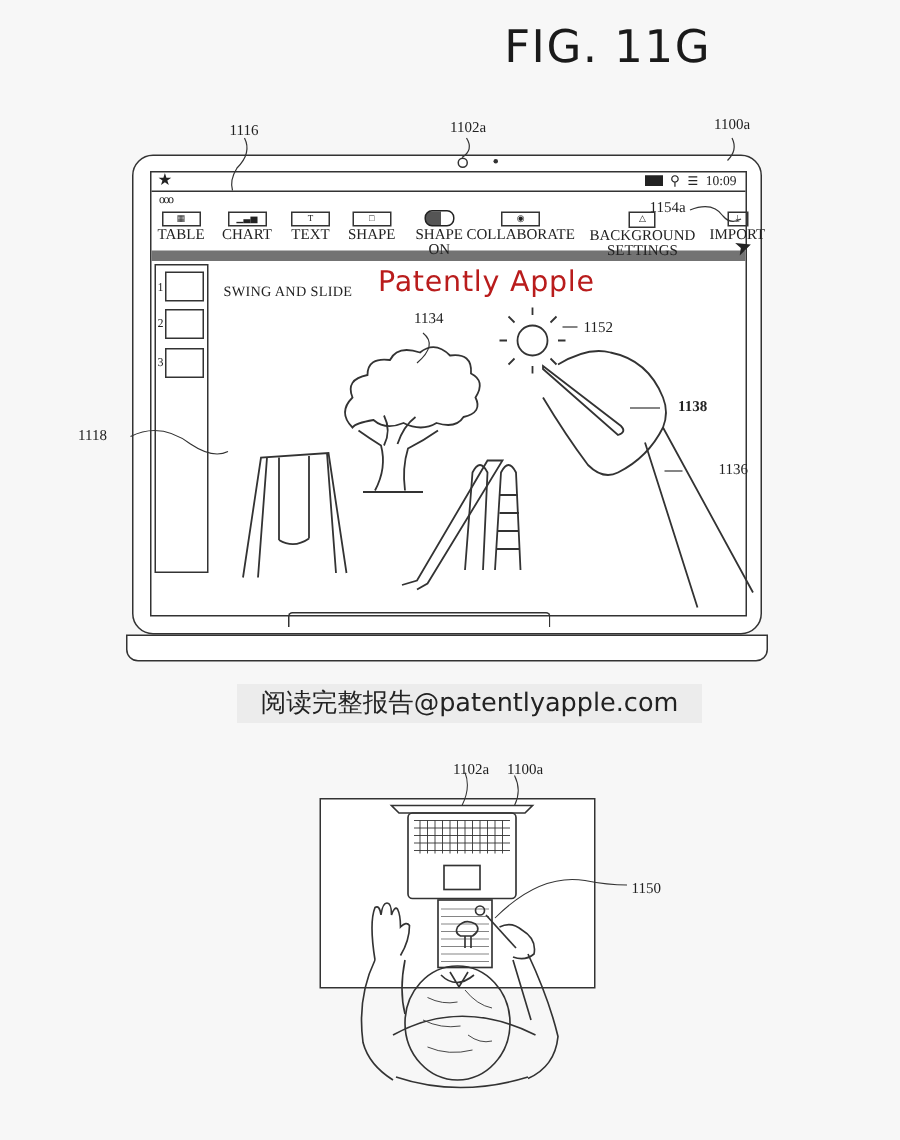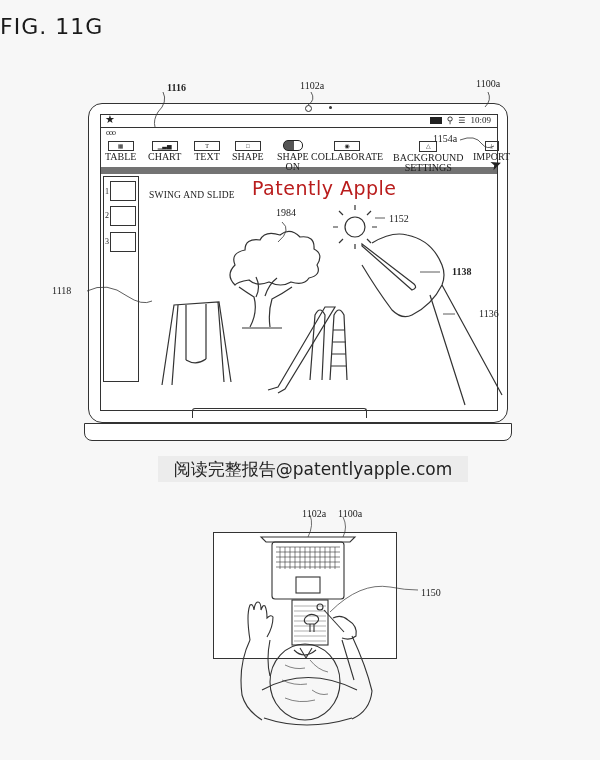--- a/index.html
+++ b/index.html
@@ -1,18 +1,18 @@
 <!DOCTYPE html>
 <html><head>
 <meta charset="utf-8">
 <style>
   html,body{margin:0;padding:0;}
   body{width:600px;height:760px;background:#f7f7f7;position:relative;overflow:hidden;font-family:"Liberation Serif",serif;color:#222;}
   .abs{position:absolute;}
-  .fig-title{left:0;width:474px;top:14px;text-align:left;font-family:"DejaVu Sans",sans-serif;font-size:22px;letter-spacing:1px;color:#1a1a1a;}
+  .fig-title{left:0;width:474px;top:14px;text-align:right;font-family:"DejaVu Sans",sans-serif;font-size:30px;letter-spacing:1px;color:#1a1a1a;}
   .ref{font-family:"Liberation Serif",serif;font-size:10px;color:#222;}
   svg{position:absolute;left:0;top:0;}
   .laptop-body{left:88px;top:103px;width:420px;height:320px;border:1.5px solid #333;border-radius:14px;background:#fff;box-sizing:border-box;}
   .screen{left:100px;top:114px;width:398px;height:297px;border:1.5px solid #333;background:#fff;box-sizing:border-box;}
   .menubar{left:101px;top:115px;width:396px;height:13px;border-bottom:1px solid #333;box-sizing:border-box;}
   .menubar .star{position:absolute;left:4px;top:-2px;font-size:11px;}
   .menubar .status{position:absolute;right:6px;top:0px;font-size:9px;display:flex;gap:5px;align-items:center;}
   .battery{width:10px;height:5px;border:1px solid #222;background:#222;display:inline-block;}
   .toolbar{left:101px;top:128px;width:396px;height:46px;border-bottom:7px solid #737373;box-sizing:border-box;}
   .dots{position:absolute;left:5px;top:0px;font-size:8px;letter-spacing:-1px;}
@@ -141,25 +141,25 @@
     <path d="M488,92 q4,8 -3,15" stroke-width="0.8"></path>
     <path d="M460,140 q15,-6 22,4 q5,6 12,2" stroke-width="0.8"></path>
     <path d="M282,222 q10,8 -4,20" stroke-width="0.8"></path>
     <path d="M375,218 h10" stroke-width="0.8"></path>
     <path d="M420,272 h20" stroke-width="0.8"></path>
     <path d="M455,314 h-12" stroke-width="0.8"></path>
     <path d="M87,291 q20,-10 40,5 q15,10 25,5" stroke-width="0.8"></path>
   </g>
 </svg>
 
-<div class="abs ref" style="left:167px;top:82px;font-weight:bold;">1116</div>
+<div class="abs ref" style="left:153px;top:82px;">1116</div>
 <div class="abs ref" style="left:300px;top:80px;">1102a</div>
 <div class="abs ref" style="left:476px;top:78px;">1100a</div>
 <div class="abs ref" style="left:433px;top:133px;">1154a</div>
-<div class="abs ref" style="left:276px;top:207px;">1984</div>
+<div class="abs ref" style="left:276px;top:207px;">1134</div>
 <div class="abs ref" style="left:389px;top:213px;">1152</div>
 <div class="abs ref" style="left:452px;top:266px;font-weight:bold;">1138</div>
 <div class="abs ref" style="left:479px;top:308px;">1136</div>
 <div class="abs ref" style="left:52px;top:285px;">1118</div>
 
 <div class="abs hinge"></div>
 <div class="abs base"></div>
 
 <div class="abs banner">阅读完整报告@patentlyapple.com</div>
 

